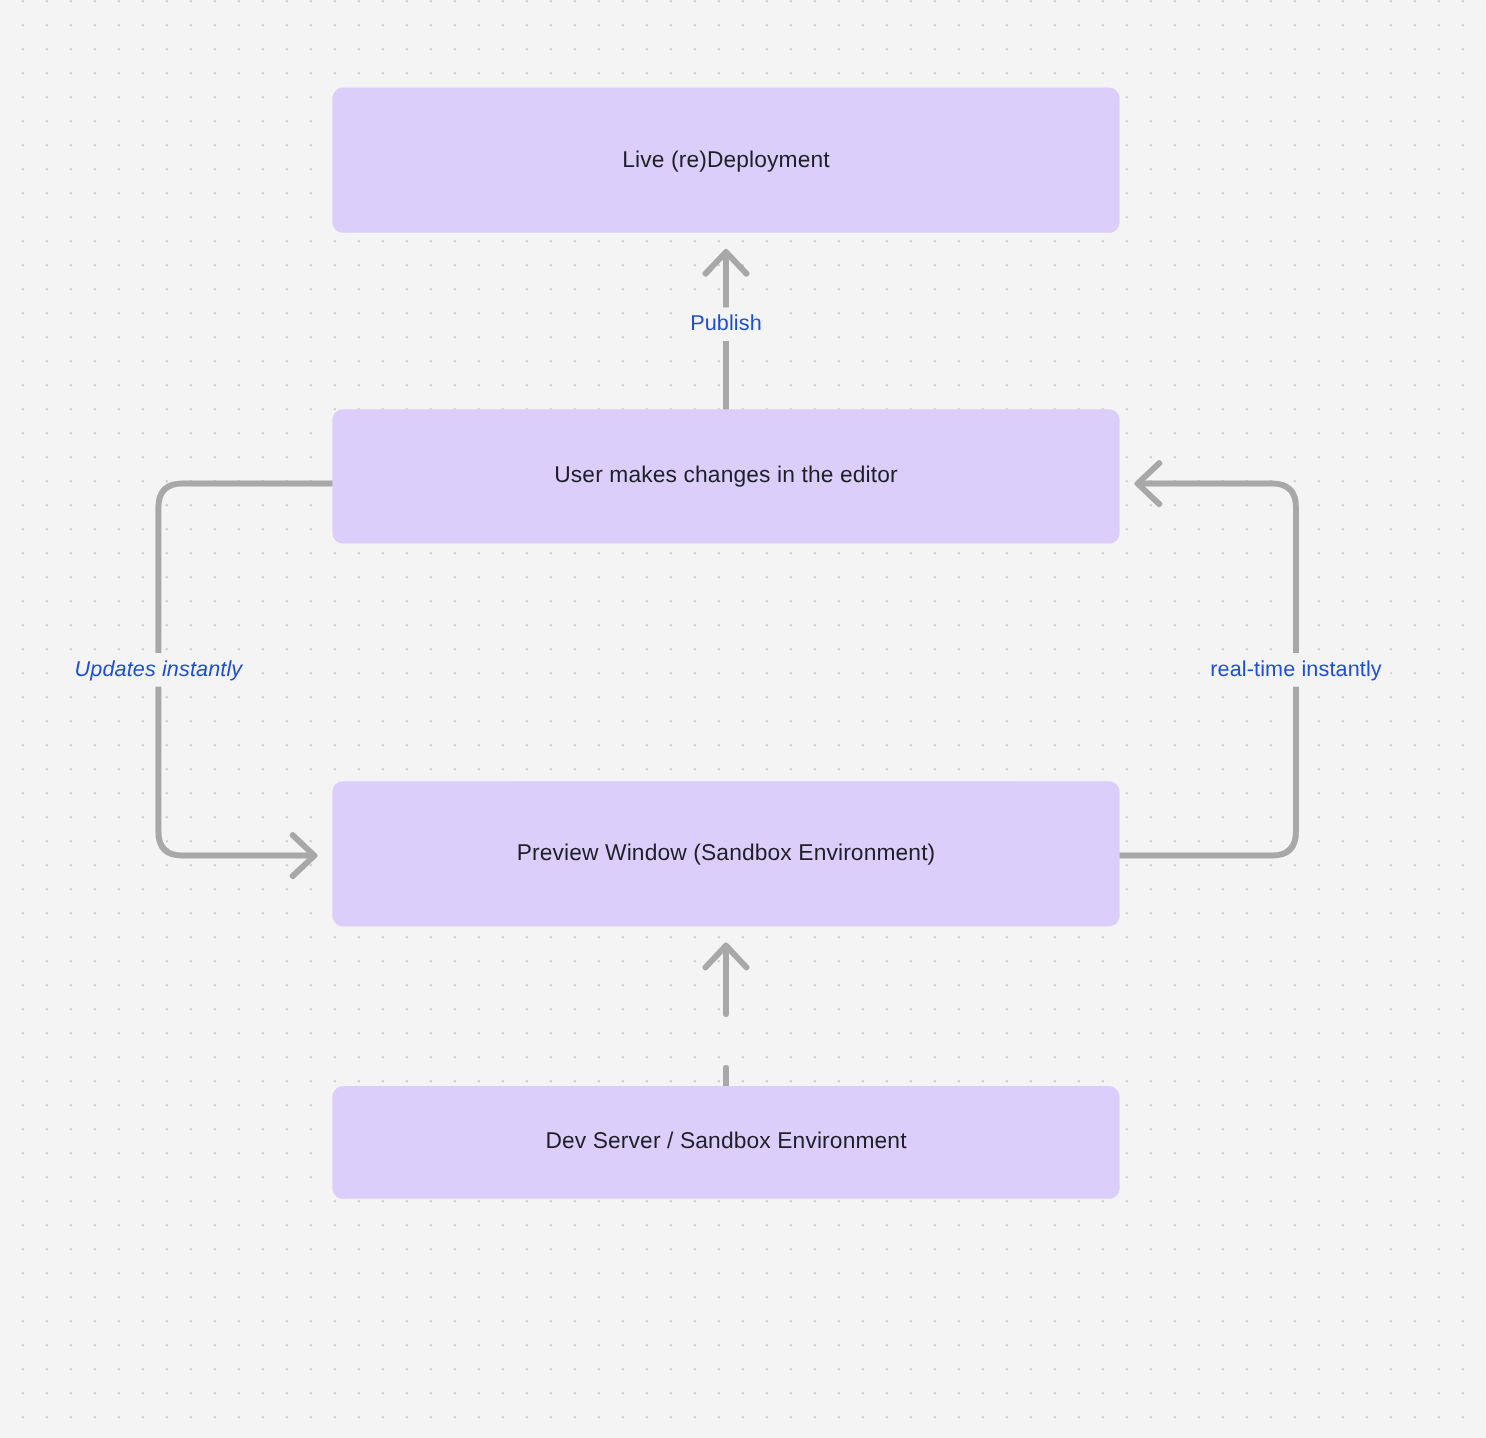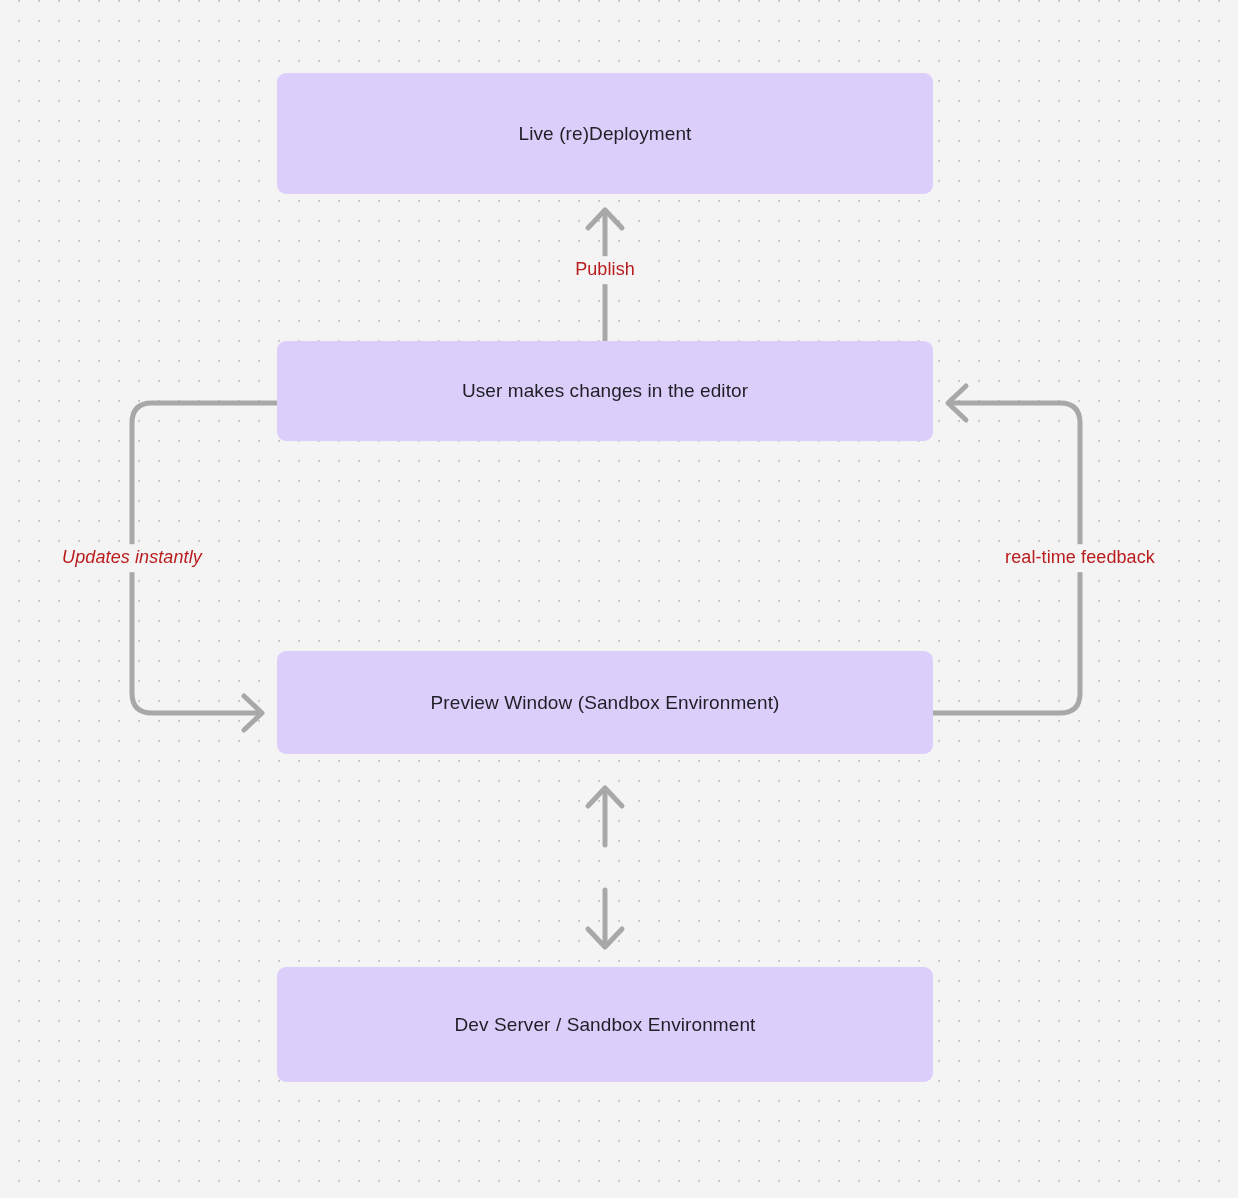--- a/index.html
+++ b/index.html
@@ -32,21 +32,21 @@
     justify-content:center;
     text-align:center;
     color:#1f1f27;
     font-size:19px;
     letter-spacing:.1px;
     line-height:1.25;
     padding:6px 18px;
   }
   .edge-label {
     position:absolute;
-    color:#b91c1c;
+    color:#1d4ed8;
     font-size:18px;
     letter-spacing:.1px;
     white-space:nowrap;
     background:#f4f4f5;
     padding:3px 7px;
     line-height:1.2;
     transform:translate(-50%, -50%);
   }
 </style>
 </head>
@@ -70,32 +70,32 @@
       <path d="M588,806 L605,788 L622,806"></path>
       <path d="M605,890 L605,945"></path>
       <path d="M588,929 L605,947 L622,929"></path>
     </g>
   </svg>
 
   <div class="node" style="left:277px; top:73px; width:656px; height:121px;">
     <span>Live (re)Deployment</span>
   </div>
 
-  <div class="node" style="left:277px; top:341px; width:656px; height:100px;">
+  <div class="node" style="left:277px; top:341px; width:656px; height:112px;">
     <span>User makes changes in the editor</span>
   </div>
 
-  <div class="node" style="left:277px; top:651px; width:656px; height:103px;">
+  <div class="node" style="left:277px; top:651px; width:656px; height:121px;">
     <span>Preview Window (Sandbox Environment)</span>
   </div>
 
-  <div class="node" style="left:277px; top:967px; width:656px; height:115px;">
+  <div class="node" style="left:277px; top:905px; width:656px; height:94px;">
     <span>Dev Server / Sandbox Environment</span>
   </div>
 
   <div class="edge-label" style="left:605px; top:270px;">Publish</div>
 
   <div class="edge-label" style="left:132px; top:558px;font-style:italic;">Updates instantly</div>
 
-  <div class="edge-label" style="left:1080px; top:558px;">real-time feedback</div>
+  <div class="edge-label" style="left:1080px; top:558px;">real-time instantly</div>
 
 
 </div>
 
 </body></html>

